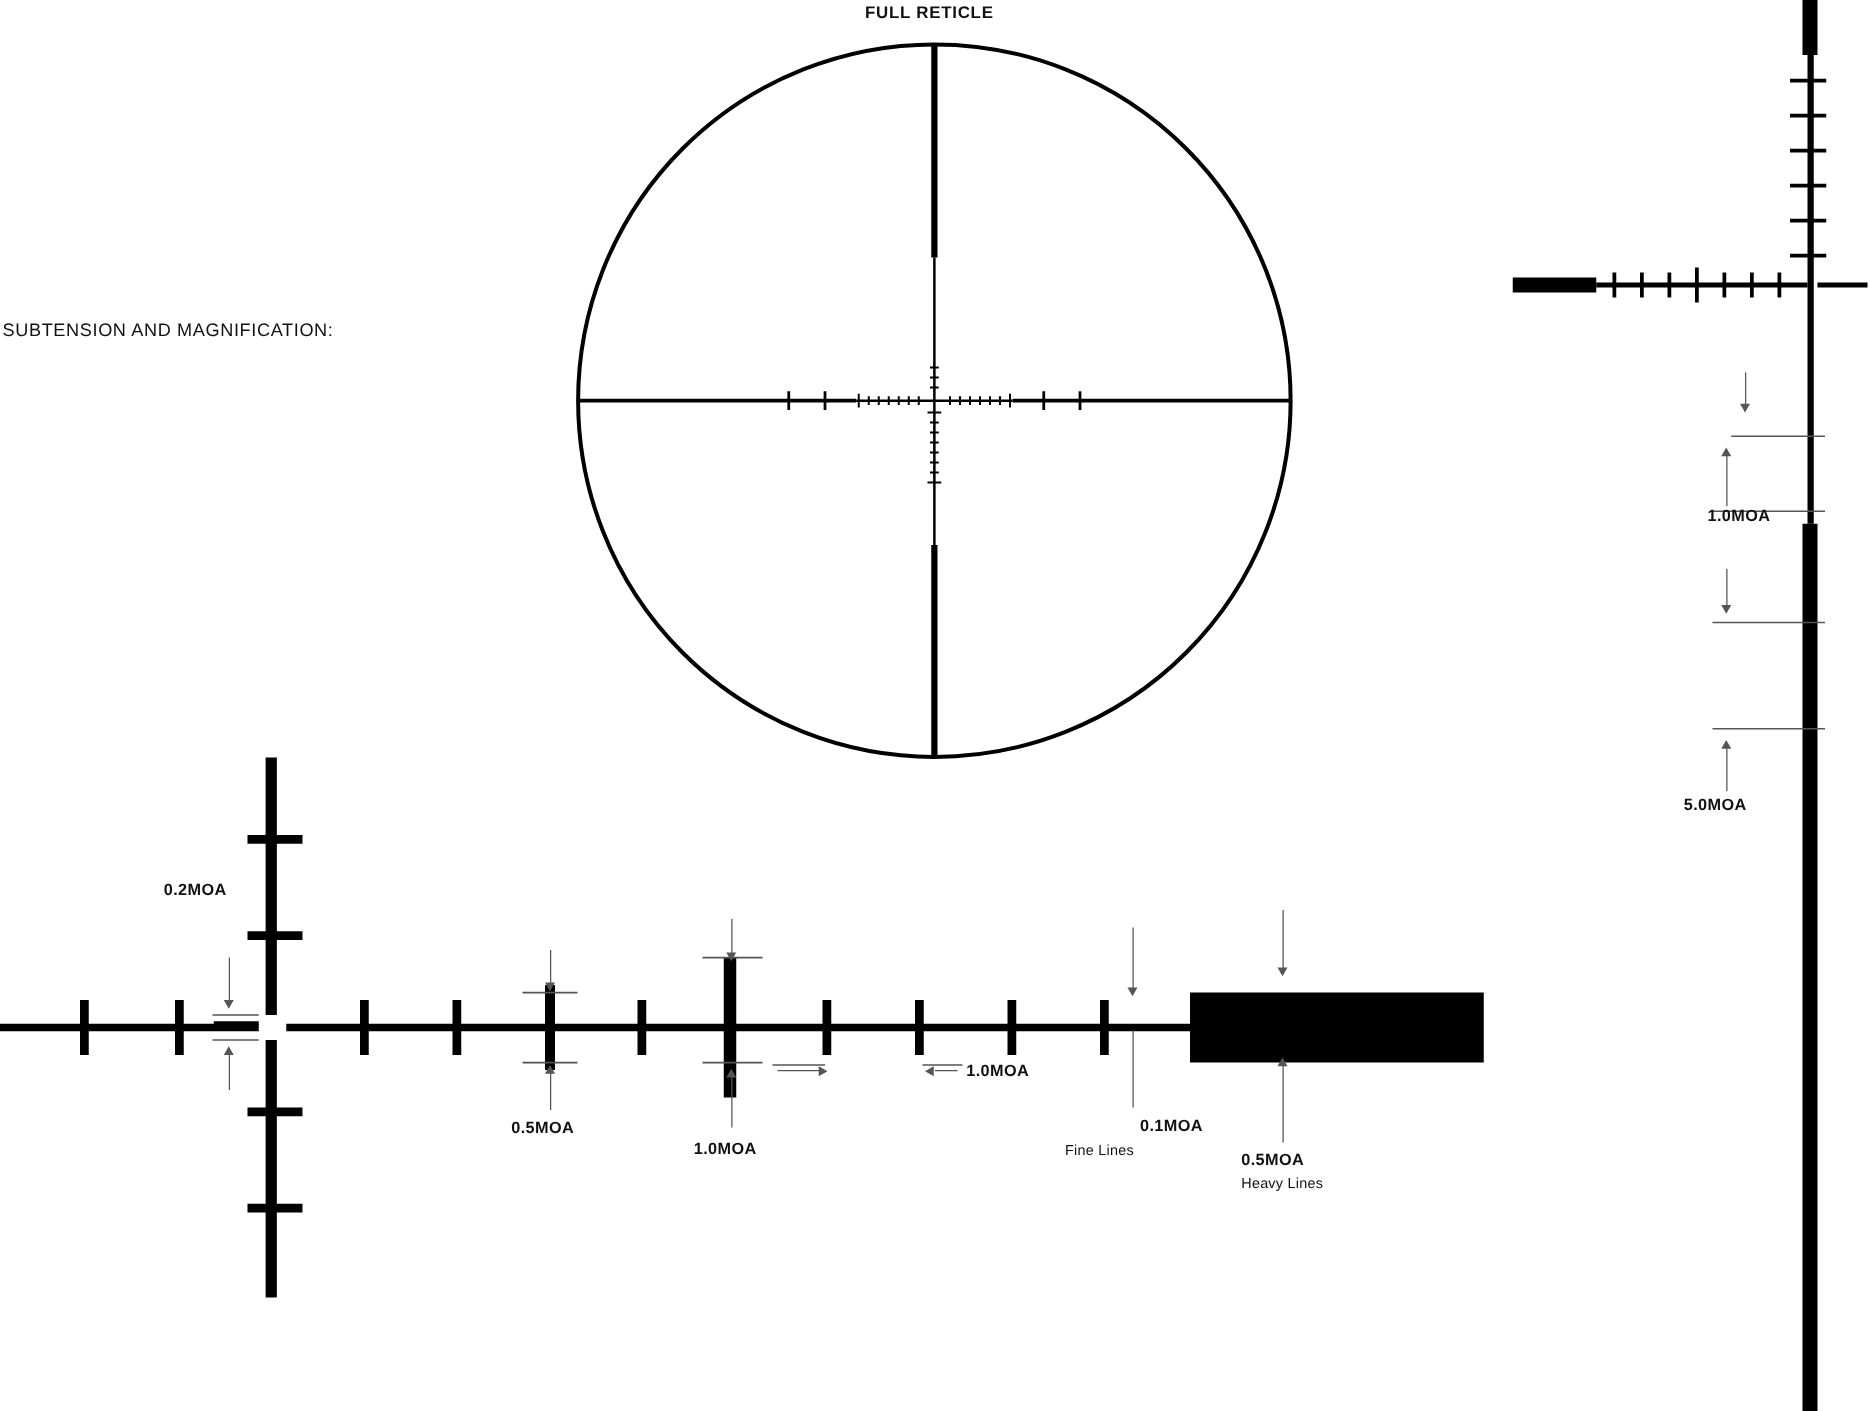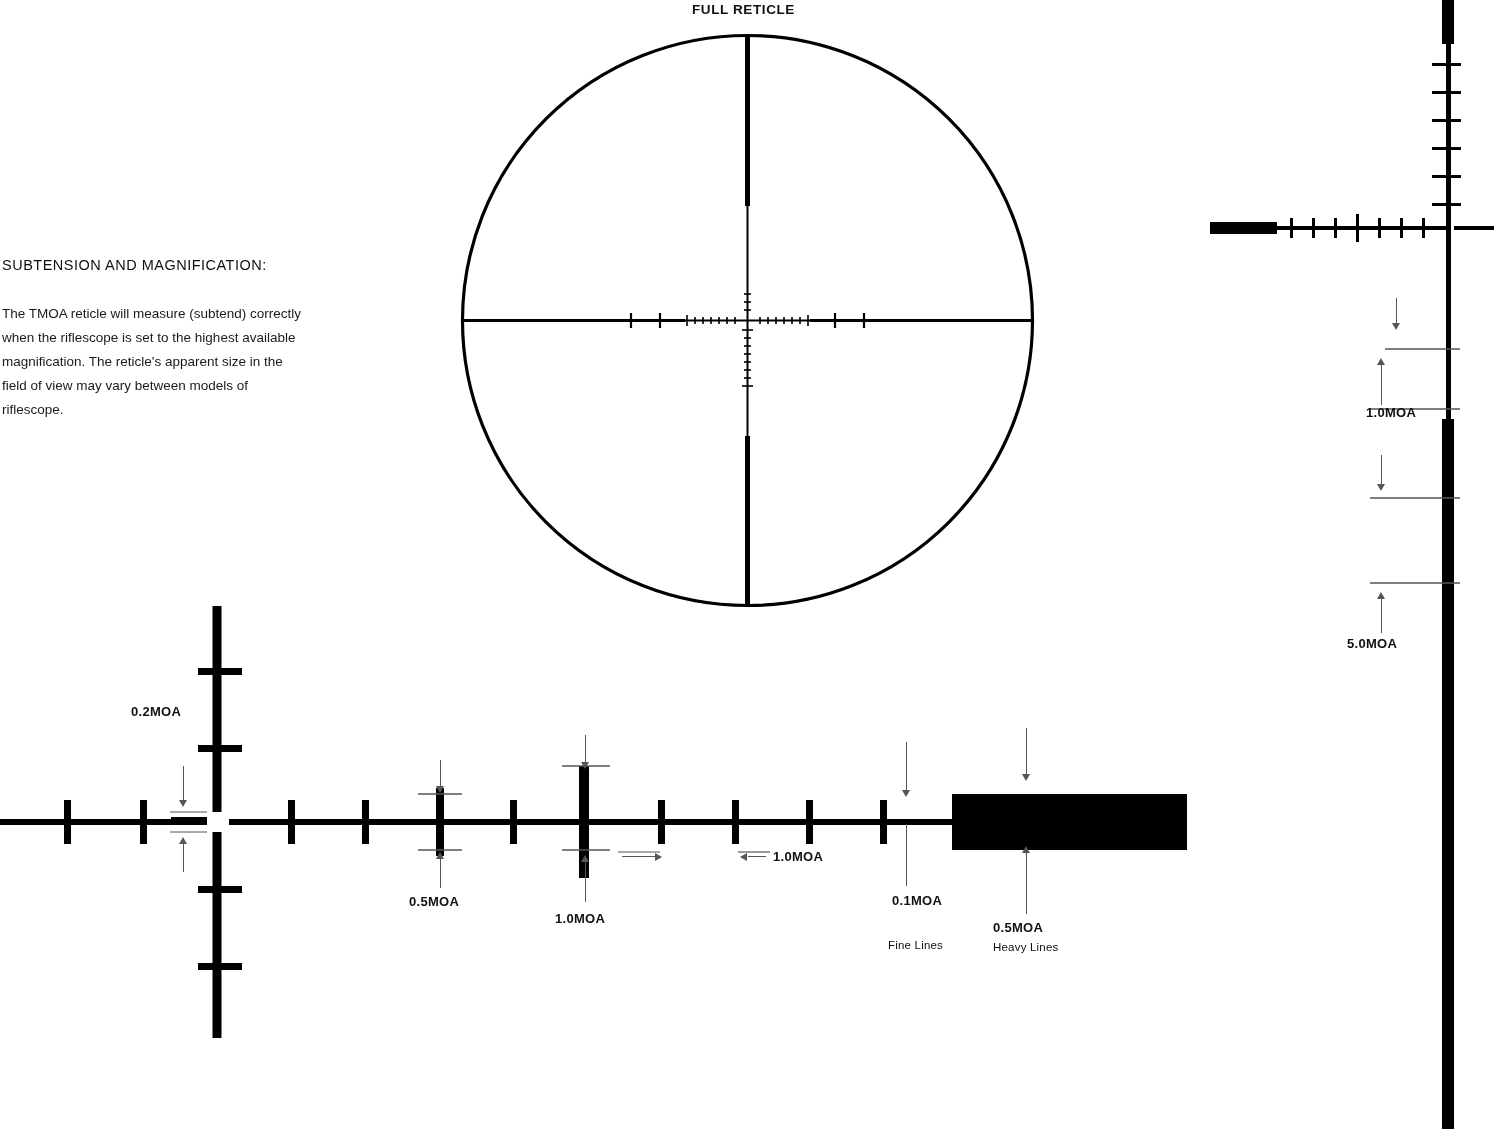--- a/index.html
+++ b/index.html
@@ -84,21 +84,20 @@
   svg { display: block; }
 </style>
 </head>
 <body>
 
 <div id="page">
 
   <div class="abs ttl" style="left:692px; top:2px;">FULL RETICLE</div>
 
   <div class="abs sect-head" style="left:2px; top:257px;">SUBTENSION AND MAGNIFICATION:</div>
-  <div class="abs body-text" style="left:2px; top:302px;">The TMOA reticle will measure (subtend) correctly when the riflescope is set to the highest available magnification. The reticle's apparent size in the field of view may vary between models of riflescope.</div>
 
   <div class="abs" style="left:455px; top:28px;">
     <svg width="585" height="585" viewBox="0 0 585 585" xmlns="http://www.w3.org/2000/svg">
       <circle cx="292.5" cy="292.5" r="285" fill="none" stroke="#000000" stroke-width="3.2"></circle>
 
       <line x1="292.5" y1="7.5" x2="292.5" y2="178" stroke="#000000" stroke-width="5"></line>
       <line x1="292.5" y1="178" x2="292.5" y2="292.5" stroke="#000000" stroke-width="2"></line>
       <line x1="292.5" y1="292.5" x2="292.5" y2="408" stroke="#000000" stroke-width="2"></line>
       <line x1="292.5" y1="408" x2="292.5" y2="577.5" stroke="#000000" stroke-width="5"></line>
 
@@ -217,22 +216,22 @@
 
   <div class="lead abs" style="left:622px; top:856px; width:36px; height:1.4px;"></div>
   <div class="arrow-rt abs" style="left:655px; top:853px;"></div>
   <div class="lead abs" style="left:748px; top:856px; width:18px; height:1.4px;"></div>
   <div class="arrow-lt abs" style="left:740px; top:853px;"></div>
   <div class="abs lbl" style="left:773px; top:849px;">1.0MOA</div>
 
   <div class="lead abs" style="left:906px; top:742px; width:1.4px; height:50px;"></div>
   <div class="arrow-dn abs" style="left:902px; top:790px;"></div>
   <div class="lead abs" style="left:906px; top:824px; width:1.4px; height:62px;"></div>
-  <div class="abs lbl" style="left:892px; top:893px;">0.1MOA</div>
-  <div class="abs lbl-sub" style="left:888px; top:915px;margin-top:24px;">Fine Lines</div>
+  <div class="abs lbl" style="left:912px; top:893px;">0.1MOA</div>
+  <div class="abs lbl-sub" style="left:852px; top:915px;">Fine Lines</div>
 
   <div class="lead abs" style="left:1026px; top:728px; width:1.4px; height:48px;"></div>
   <div class="arrow-dn abs" style="left:1022px; top:774px;"></div>
   <div class="lead abs" style="left:1026px; top:852px; width:1.4px; height:62px;"></div>
   <div class="arrow-up abs" style="left:1022px; top:846px;"></div>
   <div class="abs lbl" style="left:993px; top:920px;">0.5MOA</div>
   <div class="abs lbl-sub" style="left:993px; top:941px;">Heavy Lines</div>
 
   <div class="abs" style="left:1210px; top:0px;">
     <svg width="286" height="1129" viewBox="0 0 286 1129" xmlns="http://www.w3.org/2000/svg">

